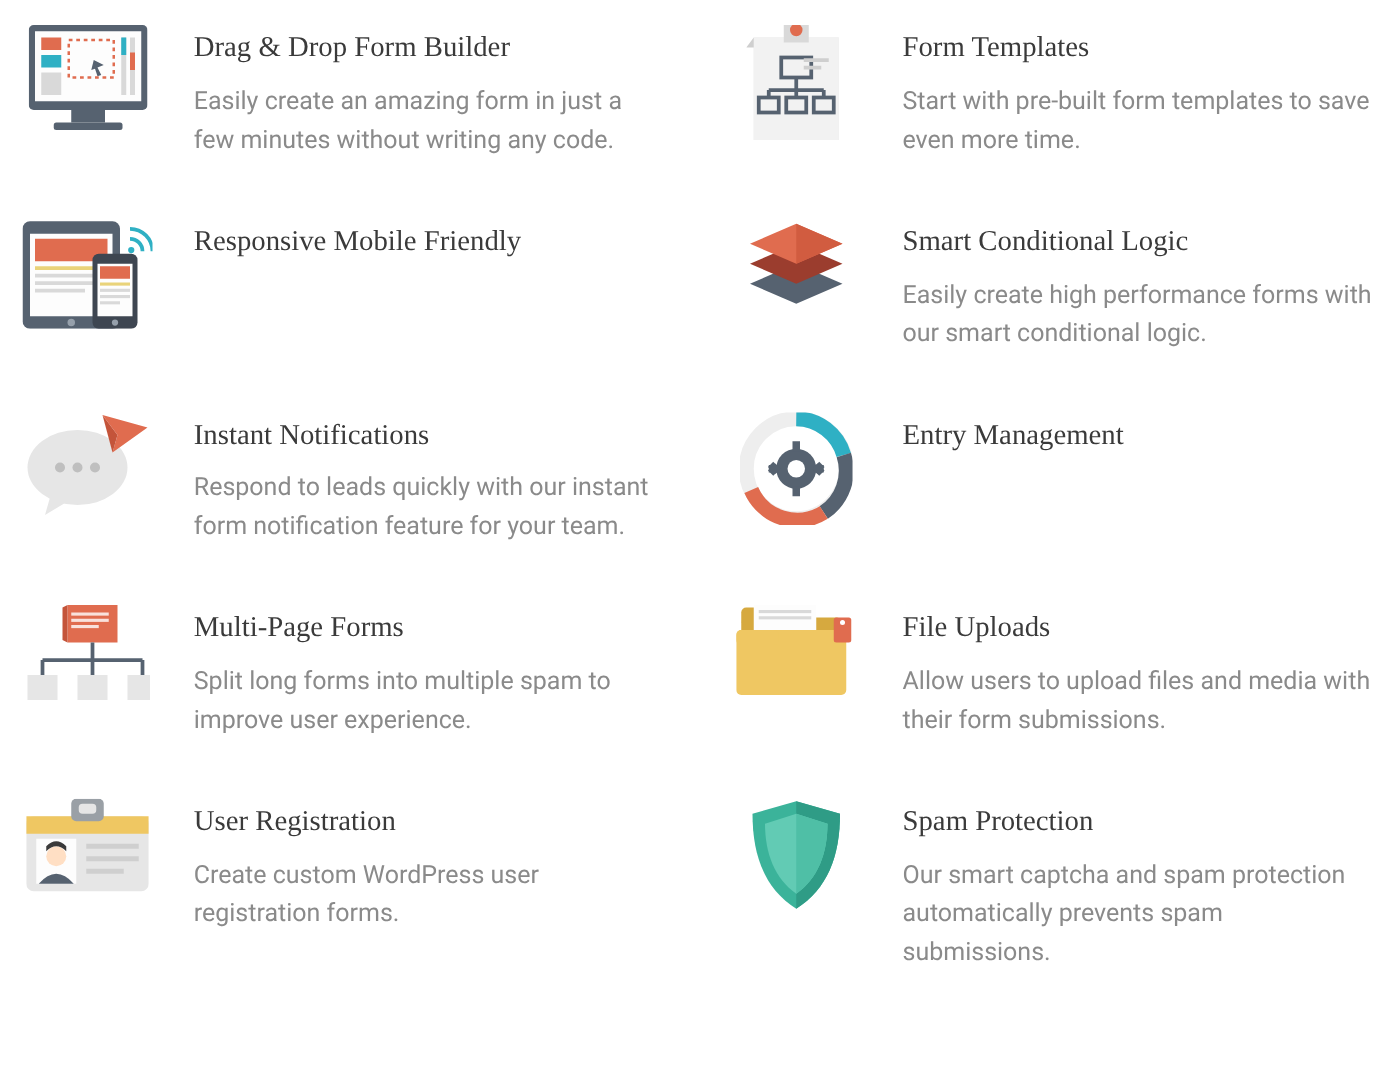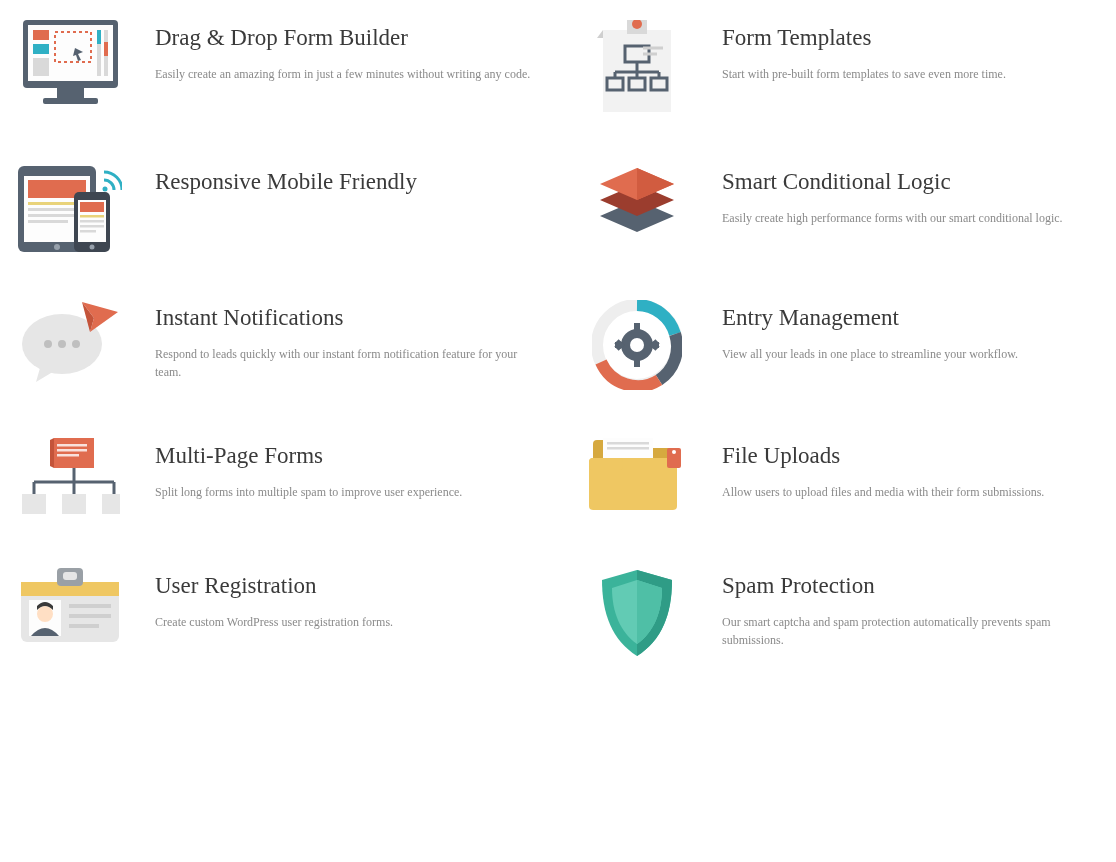--- a/index.html
+++ b/index.html
@@ -32,24 +32,23 @@
   .text-wrap { flex: 1; padding-top: 4px; }
   .title {
     font-family: Georgia, "Times New Roman", serif;
     font-size: 23px;
     font-weight: 400;
     color: #3a3a3a;
     margin-bottom: 12px;
     line-height: 1.25;
   }
   .desc {
-    font-size: 12px;
+    font-size: 20px;
     color: #8a8a8a;
     line-height: 1.55;
-    font-family: Liberation Serif, serif;
   }
 </style>
 </head>
 <body>
 
 <div class="grid">
 
   <div class="feature">
     <div class="icon-wrap">
       <svg width="95" height="86" viewBox="0 0 95 86">
@@ -190,21 +189,20 @@
             <rect x="9" y="-17" width="6" height="8" transform="rotate(45)"></rect>
             <rect x="9" y="9" width="6" height="8" transform="rotate(-45)"></rect>
             <rect x="-15" y="-17" width="6" height="8" transform="rotate(-45)"></rect>
             <rect x="-15" y="9" width="6" height="8" transform="rotate(45)"></rect>
           </g>
         </g>
       </svg>
     </div>
     <div class="text-wrap">
       <h3 class="title">Entry Management</h3>
-      <p class="desc">View all your leads in one place to streamline your workflow.</p>
     </div>
   </div>
 
   <div class="feature">
     <div class="icon-wrap">
       <svg width="100" height="82" viewBox="0 0 100 82">
         <rect x="34" y="0" width="40" height="30" fill="#e06c4f"></rect>
         <rect x="37" y="6" width="30" height="2.5" fill="#fff" opacity="0.8"></rect>
         <rect x="37" y="11" width="30" height="2.5" fill="#fff" opacity="0.8"></rect>
         <rect x="37" y="16" width="22" height="2.5" fill="#fff" opacity="0.8"></rect>

